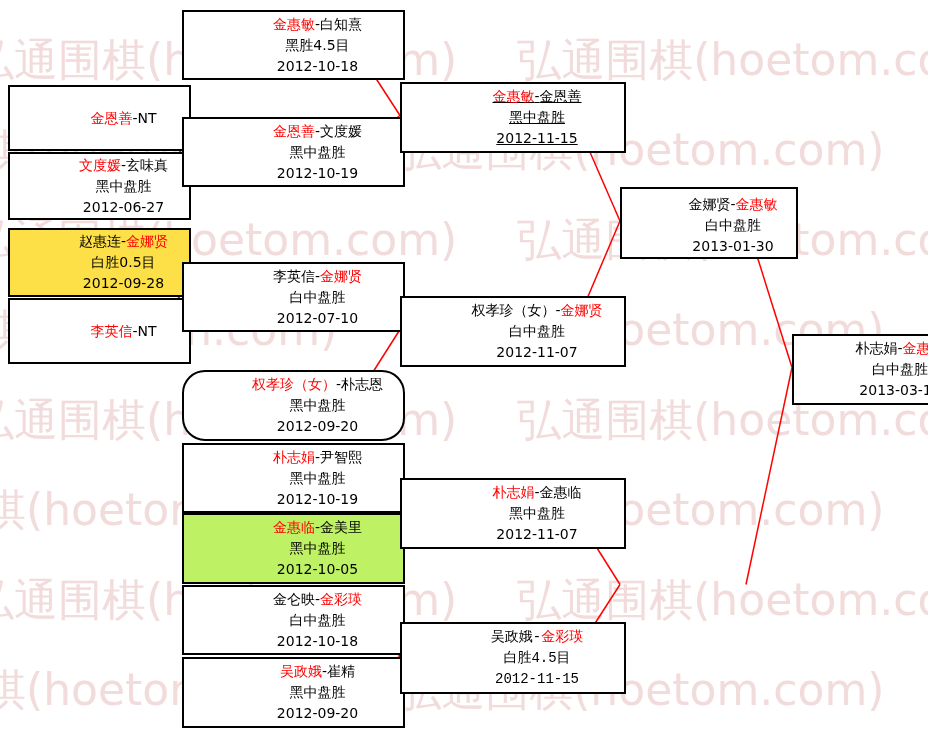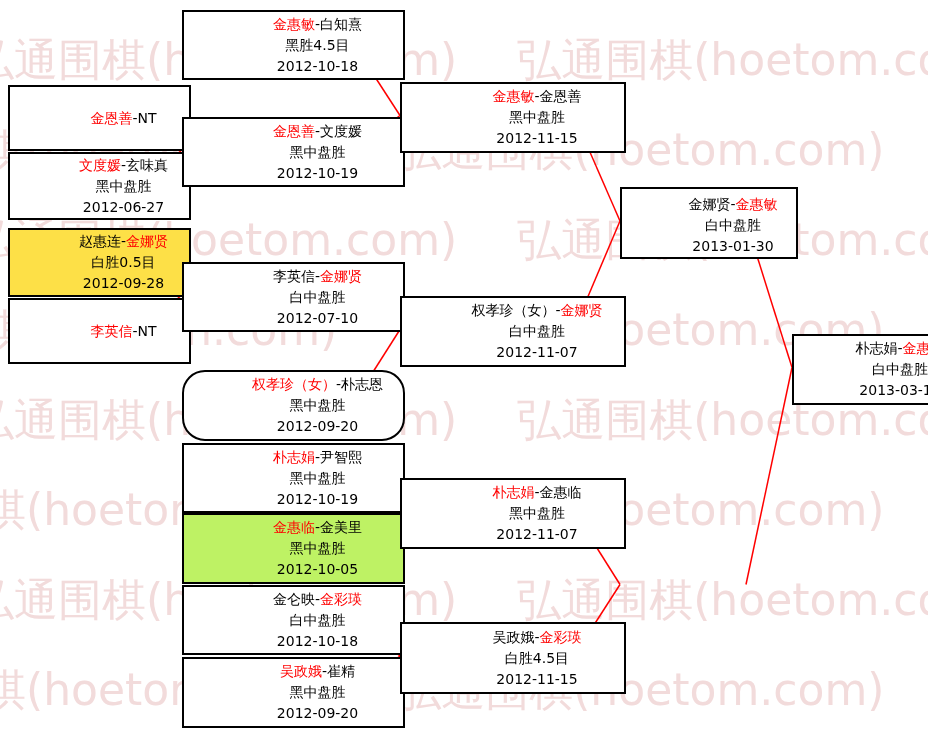--- a/index.html
+++ b/index.html
@@ -156,36 +156,36 @@
       <div class="match-box" style="left: 182px; top: 585px; width: 171px; height: 66px; border-color: rgb(0, 0, 0); background: rgb(255, 255, 255); color: rgb(0, 0, 0);">
         <div class="players"><span>金仑映</span><span>-</span><span class="win">金彩瑛</span></div>
         <div class="result">白中盘胜</div>
         <div class="date">2012-10-18</div>
       </div>
       <div class="match-box" style="left: 182px; top: 657px; width: 171px; height: 67px; border-color: rgb(0, 0, 0); background: rgb(255, 255, 255); color: rgb(0, 0, 0);">
         <div class="players"><span class="win">吴政娥</span><span>-</span><span>崔精</span></div>
         <div class="result">黑中盘胜</div>
         <div class="date">2012-09-20</div>
       </div>
-      <div class="match-box" style="left: 400px; top: 82px; width: 174px; height: 67px; border-color: rgb(0, 0, 0); background: rgb(255, 255, 255); color: rgb(0, 0, 0);">
+      <div class="match-box" style="left: 400px; top: 82px; width: 174px; height: 67px; border-color: rgb(0, 0, 0); background: rgb(255, 255, 255); color: rgb(0, 0, 0); text-decoration: underline;">
         <div class="players"><span class="win">金惠敏</span><span>-</span><span>金恩善</span></div>
         <div class="result">黑中盘胜</div>
         <div class="date">2012-11-15</div>
       </div>
       <div class="match-box" style="left: 400px; top: 296px; width: 174px; height: 67px; border-color: rgb(0, 0, 0); background: rgb(255, 255, 255); color: rgb(0, 0, 0);">
         <div class="players"><span>权孝珍（女）</span><span>-</span><span class="win">金娜贤</span></div>
         <div class="result">白中盘胜</div>
         <div class="date">2012-11-07</div>
       </div>
       <div class="match-box" style="left: 400px; top: 478px; width: 174px; height: 67px; border-color: rgb(0, 0, 0); background: rgb(255, 255, 255); color: rgb(0, 0, 0);">
         <div class="players"><span class="win">朴志娟</span><span>-</span><span>金惠临</span></div>
         <div class="result">黑中盘胜</div>
         <div class="date">2012-11-07</div>
       </div>
-      <div class="match-box" style="left: 400px; top: 622px; width: 174px; height: 68px; border-color: rgb(0, 0, 0); background: rgb(255, 255, 255); color: rgb(0, 0, 0);">
+      <div class="match-box" style="left: 400px; top: 622px; width: 174px; height: 68px; border-color: rgb(0, 0, 0); background: rgb(255, 255, 255); color: rgb(0, 0, 0); font-family: Liberation Mono, monospace;">
         <div class="players"><span>吴政娥</span><span>-</span><span class="win">金彩瑛</span></div>
         <div class="result">白胜4.5目</div>
         <div class="date">2012-11-15</div>
       </div>
       <div class="match-box" style="left: 620px; top: 187px; width: 126px; height: 68px; border-color: rgb(0, 0, 0); background: rgb(255, 255, 255); color: rgb(0, 0, 0); justify-content: flex-end;">
         <div class="players"><span>金娜贤</span><span>-</span><span class="win">金惠敏</span></div>
         <div class="result">白中盘胜</div>
         <div class="date">2013-01-30</div>
       </div>
       <div class="match-box" style="left: 792px; top: 334px; width: 116px; height: 67px; border-color: rgb(0, 0, 0); background: rgb(255, 255, 255); color: rgb(0, 0, 0);">

